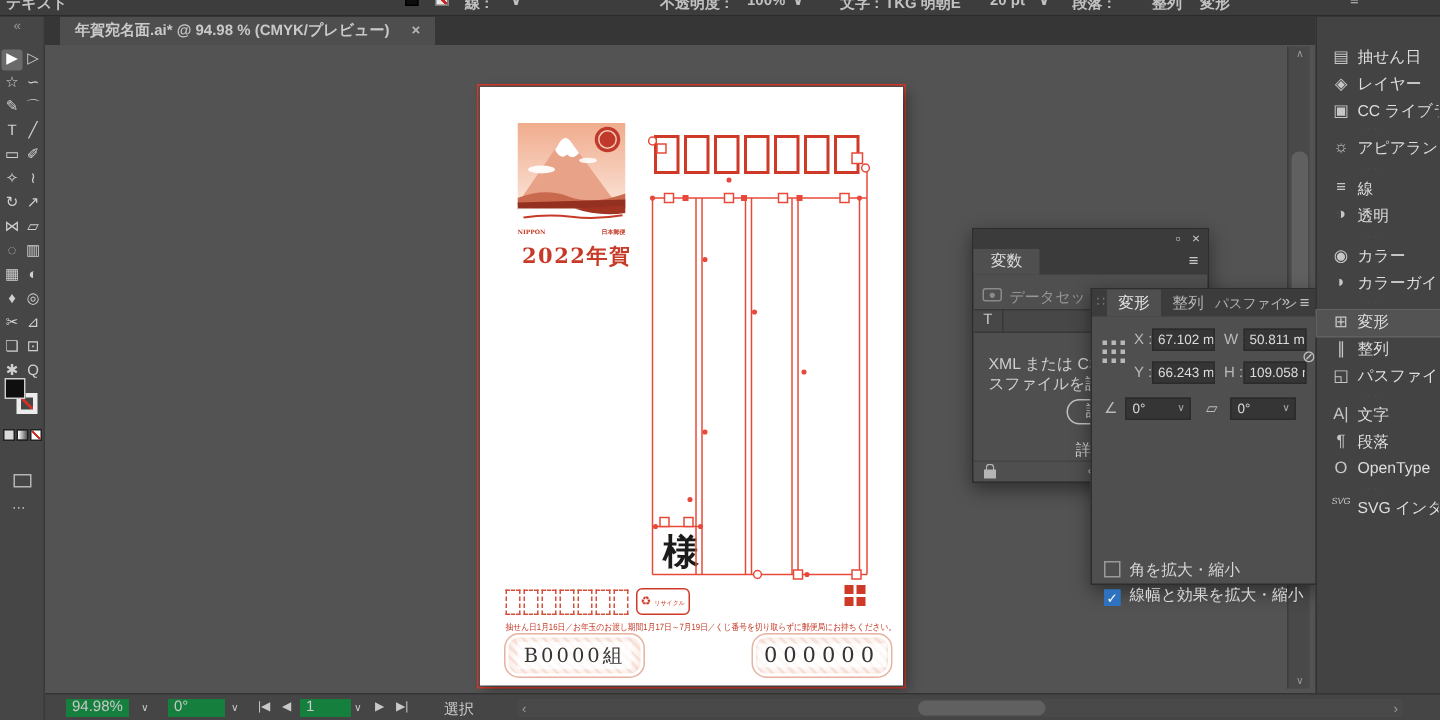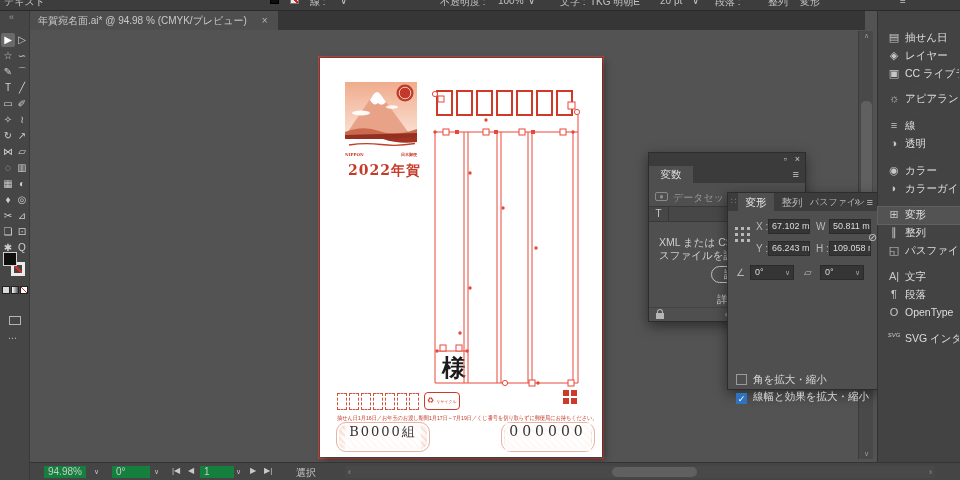--- a/index.html
+++ b/index.html
@@ -1,26 +1,26 @@
 <!DOCTYPE html>
 <html><head>
 <meta charset="utf-8">
 <style>
   * { box-sizing: border-box; margin:0; padding:0; }
   html,body { width:960px; height:480px; overflow:hidden; }
   body { position:relative; background:#535353; font-family:"Liberation Sans","DejaVu Sans",sans-serif; color:#ddd; }
   .abs { position:absolute; }
 
   
-  #topbar { left:0; top:0; width:960px; height:11px; background:#3d3d3d; border-bottom:1px solid #2a2a2a; overflow:hidden; z-index:30; }
+  #topbar { left:0; top:0; width:960px; height:11px; background:#3d3d3d; border-bottom:1px solid #2a2a2a; overflow:hidden; z-index:30;font-weight:bold; }
   #topbar span { position:absolute; top:-5px; font-size:10px; color:#c2c2c2; white-space:nowrap; }
   .tb-fill { position:absolute; left:270px; top:1px; width:9px; height:9px; background:#0d0d0d; border:1px solid #000; }
   .tb-none { position:absolute; left:290px; top:1px; width:9px; height:9px; background:#e8e8e8 linear-gradient(45deg,transparent 42%,#c22 42%,#c22 58%,transparent 58%); border:1px solid #777; }
 
-  #tabbar { left:18px; top:11px; width:847px; height:19px; background:#363636; z-index:25; }
+  #tabbar { left:30px; top:11px; width:847px; height:19px; background:#363636; z-index:25;font-weight:bold; }
   #doc-tab { position:absolute; left:10px; top:0; height:19px; background:#4e4e4e; color:#c9c9c9; font-size:10px; line-height:19px; padding:0 10px; white-space:nowrap; }
   #doc-tab .close { margin-left:12px; color:#b5b5b5; font-size:10px; }
 
   
   #toolbar { left:0; top:11px; width:30px; height:469px; background:#464646; border-right:1px solid #393939; z-index:26; }
   .tool { position:absolute; width:14px; height:14px; text-align:center; line-height:14px; font-size:10px; color:#cfcfcf; }
   .tool.active { background:#6a6a6a; border-radius:2px; color:#fff; }
   #swatch-fill { position:absolute; left:3px; top:241px; width:14px; height:14px; background:#0f0f0f; border:1px solid #cfcfcf; z-index:2; }
   #swatch-stroke { position:absolute; left:11px; top:251px; width:14px; height:14px; border:3px solid #ececec; background:#464646 linear-gradient(45deg,transparent 42%,#d03025 42%,#d03025 58%,transparent 58%); }
   .mini-swatch { position:absolute; top:275px; width:8px; height:8px; border:1px solid #222; }
@@ -44,21 +44,21 @@
   #zip-row { position:absolute; left:116px; top:32px; display:flex; gap:3px; }
   .zip-box { width:17px; height:26px; border:2px solid #cf3a28; background:#fff; }
   #addressee { position:absolute; left:122px; top:294px; font-size:24px; font-weight:600; color:#1b1b1b; }
   #corner-squares { position:absolute; left:243px; top:332px; width:14px; height:14px; display:grid; grid-template-columns:6px 6px; grid-template-rows:6px 6px; gap:2px; }
   .csq { background:#cf3a28; }
   #sender-zip { position:absolute; left:17px; top:335px; display:flex; gap:2px; }
   .szip { width:10px; height:17px; border:1px dashed #d4503c; }
   #recycle-mark { position:absolute; left:104px; top:334px; width:36px; height:18px; border:1px solid #cf3a28; border-radius:4px; font-size:4px; color:#cf3a28; padding:1px 2px; display:flex; gap:2px; align-items:center; }
   #recycle-mark .rg { font-size:8px; line-height:8px; }
   #notice { position:absolute; left:17px; top:356px; width:300px; font-size:6px; color:#c43723; transform:scaleX(.86); transform-origin:left; white-space:nowrap; font-family:"Liberation Sans",sans-serif; }
-  .lottery { position:absolute; top:364px; width:94px; height:30px; border:1px solid #e7b3a2; border-radius:10px; background-image:repeating-linear-gradient(45deg,#f9e6de 0 2px,#ffffff 2px 5px); box-shadow:inset 0 0 0 2px #fff, inset 0 0 10px #f3cfc3; display:flex; justify-content:center; }
+  .lottery { position:absolute; top:364px; width:94px; height:30px; border:1px solid #e7b3a2; border-radius:10px; background-image:repeating-linear-gradient(45deg,#f9e6de 0 2px,#ffffff 2px 5px); box-shadow:inset 0 0 0 2px #fff, inset 0 0 10px #f3cfc3; display:flex; align-items:center; justify-content:center; }
   #lottery-left { left:16px; }
   #lottery-right { left:181px; }
   .lottery .num { font-size:13px; letter-spacing:2px; color:#333; background:rgba(255,255,255,.75); padding:0 4px; }
   #lottery-right .num { font-size:14px; letter-spacing:4px; }
   #sel-overlay { position:absolute; left:0; top:0; z-index:5; }
 
   
   .fpanel { box-shadow:0 4px 12px rgba(0,0,0,.45); border:1px solid #2d2d2d; }
   #var-panel { left:648px; top:152px; width:158px; height:170px; background:#4f4f4f; z-index:10; }
   #var-header { position:absolute; left:0; top:0; width:100%; height:13px; background:#3b3b3b; }

